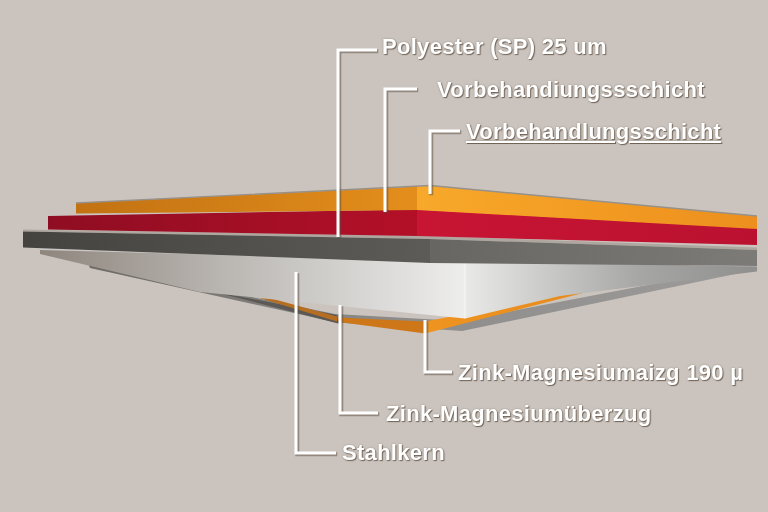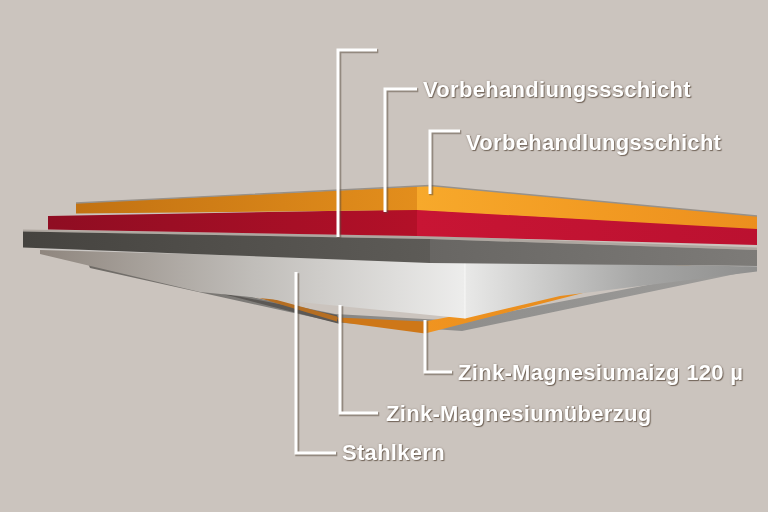--- a/index.html
+++ b/index.html
@@ -15,22 +15,22 @@
     position:absolute;
     color:var(--c-label_text,#fff);
     font-size:22px;
     font-weight:700;
     letter-spacing:0.3px;
     white-space:nowrap;
     line-height:26px;
     text-shadow:1px 1px 1px rgba(88,74,60,.75), 0 0 2px rgba(88,74,60,.45);
   }
   .lbl-polyester{left:382px;top:34px;}
-  .lbl-pretreat-top{left:423px;top:77px;}
-  .lbl-pretreat-mid{left:466px;top:130px;}
+  .lbl-pretreat-top{left:437px;top:77px;}
+  .lbl-pretreat-mid{left:466px;top:119px;text-decoration:underline;}
   .lbl-zinc120{left:458px;top:360px;}
   .lbl-zincmid{left:386px;top:401px;}
   .lbl-core{left:342px;top:440px;}
   .leader-shadow{stroke:rgba(92,78,64,.5);stroke-width:4;fill:none;}
   .leader{stroke:var(--c-leader_line,#fff);stroke-width:3;fill:none;}
 </style>
 </head>
 <body>
 
 <div class="stage">
@@ -124,19 +124,20 @@
       <polyline class="leader" points="425,320 425,372 452,372"></polyline>
 
       <polyline class="leader-shadow" transform="translate(1.3,1.3)" points="340,305 340,413 378,413"></polyline>
       <polyline class="leader" points="340,305 340,413 378,413"></polyline>
 
       <polyline class="leader-shadow" transform="translate(1.3,1.3)" points="296,272 296,453 336,453"></polyline>
       <polyline class="leader" points="296,272 296,453 336,453"></polyline>
     </g>
   </svg>
 
+  <div class="layer-label lbl-polyester">Polyester (SP) 25 um</div>
   <div class="layer-label lbl-pretreat-top">Vorbehandiungssschicht</div>
   <div class="layer-label lbl-pretreat-mid">Vorbehandlungsschicht</div>
-  <div class="layer-label lbl-zinc120">Zink-Magnesiumaizg 120 µ</div>
+  <div class="layer-label lbl-zinc120">Zink-Magnesiumaizg 190 µ</div>
   <div class="layer-label lbl-core">Stahlkern</div>
   <div class="layer-label lbl-zincmid">Zink-Magnesiumüberzug</div>
 
 </div>
 
 </body></html>

